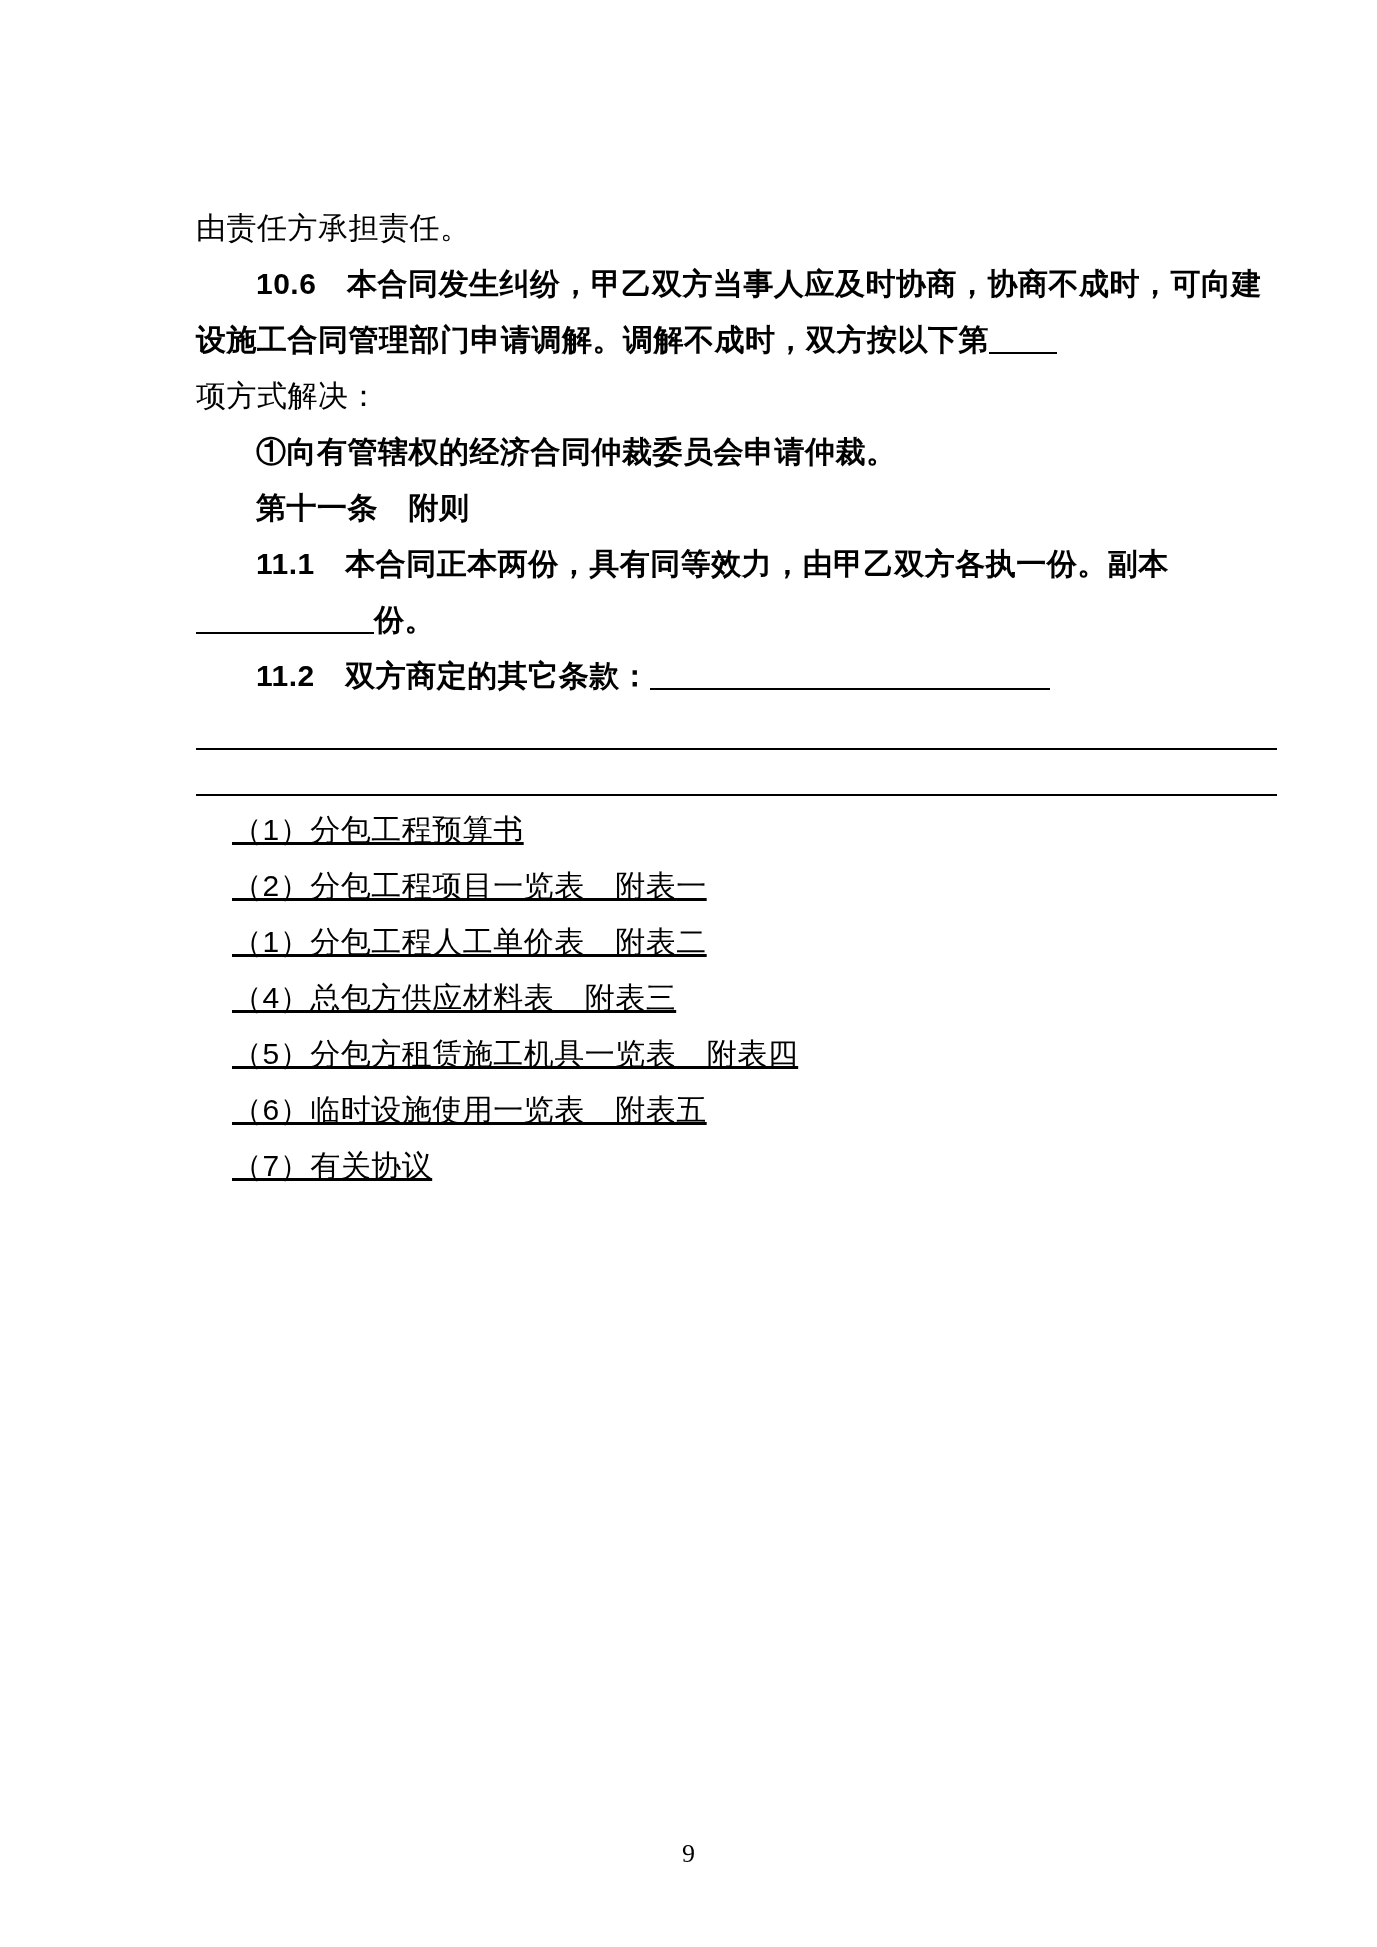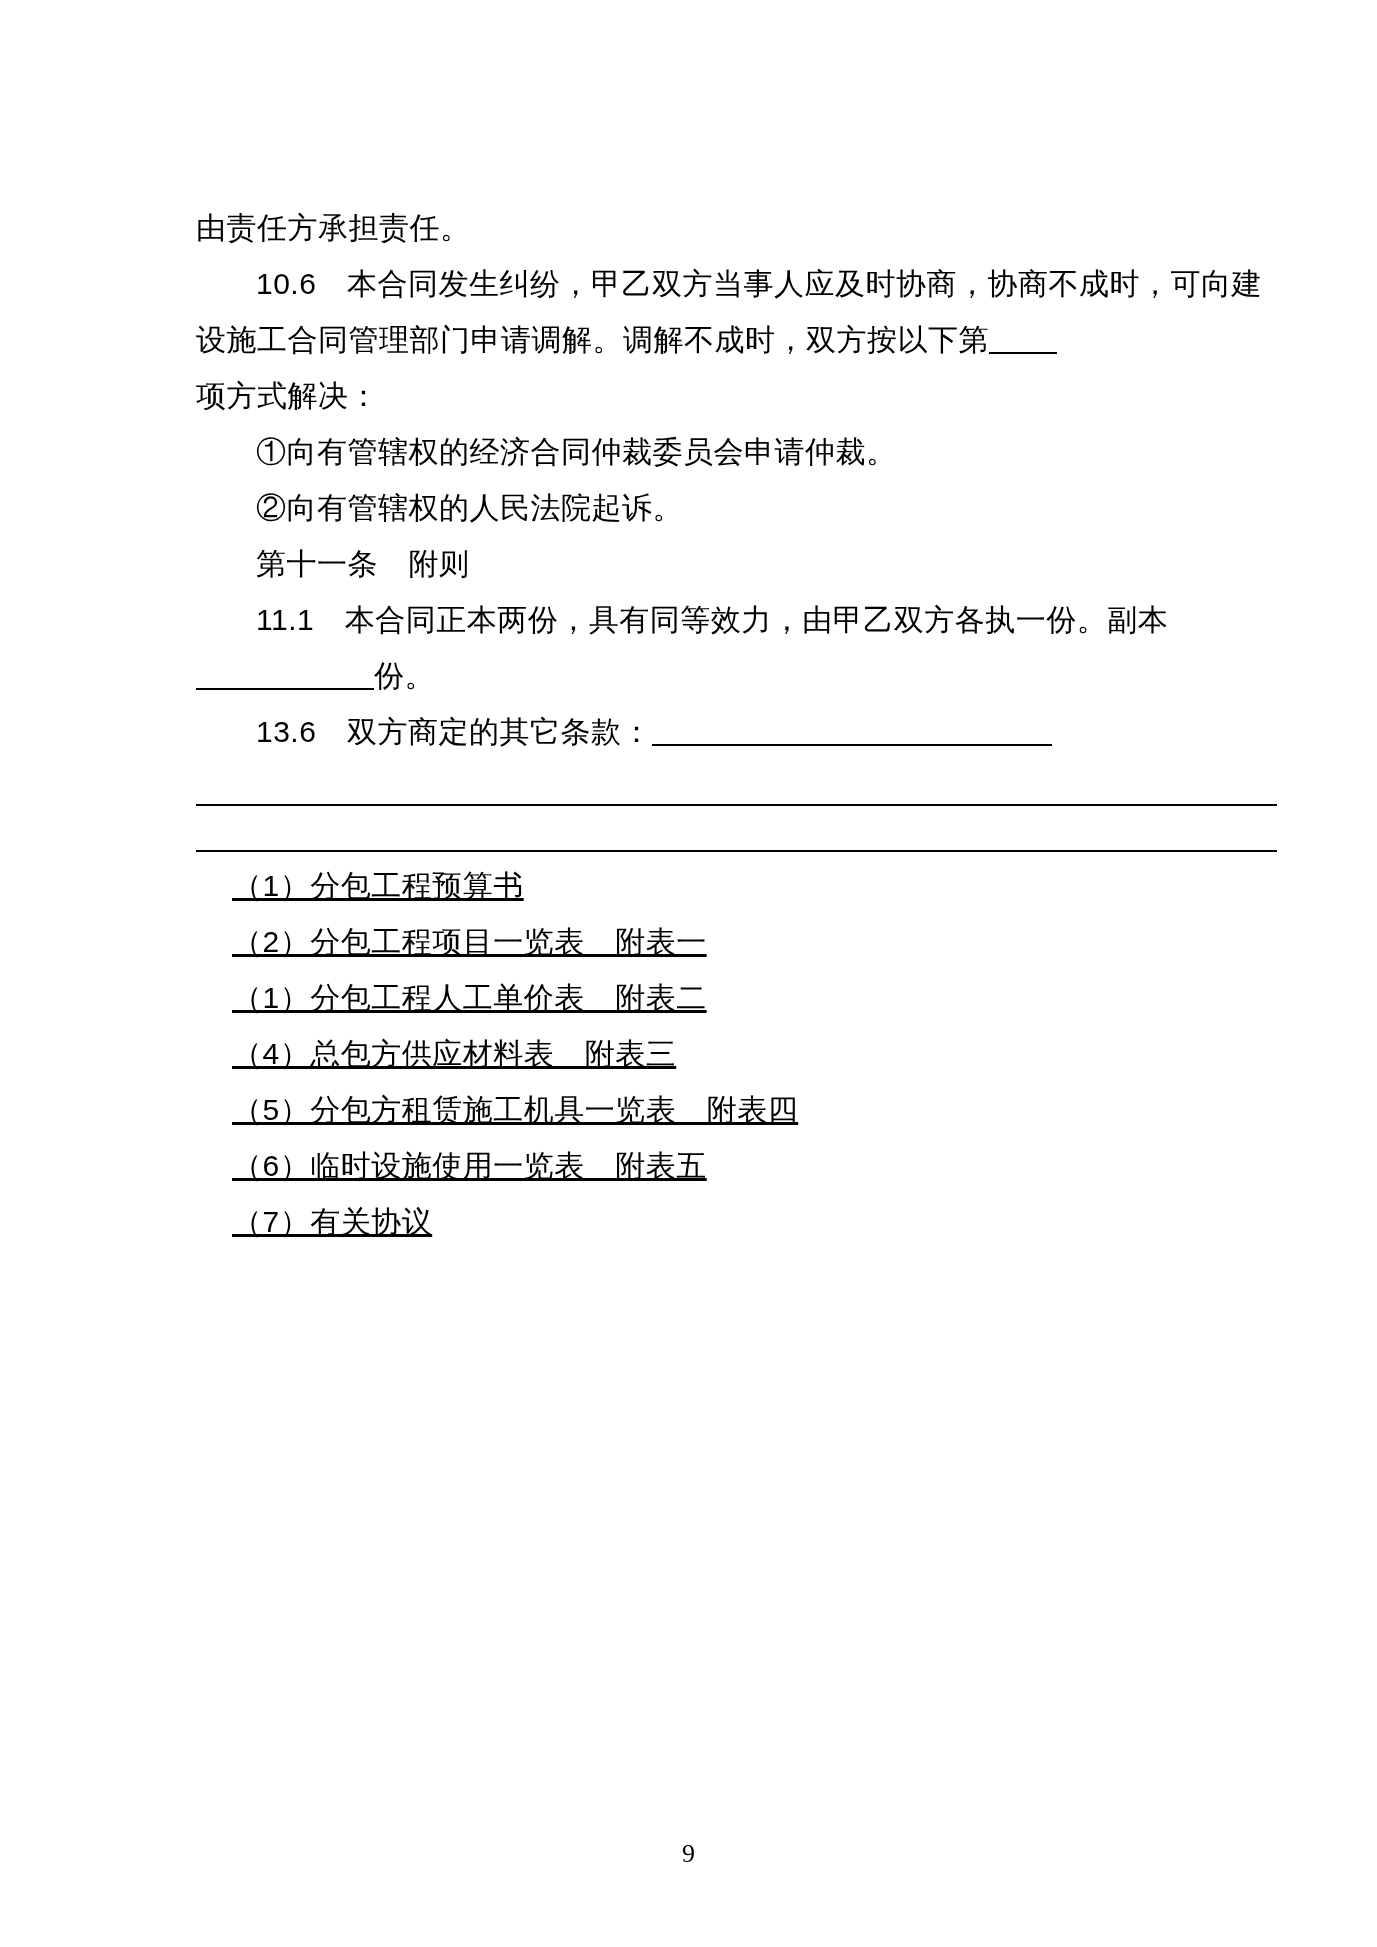--- a/index.html
+++ b/index.html
@@ -27,20 +27,21 @@
     line-height: 56px;
     letter-spacing: 0.5px;
   }
   .para {
     margin: 0;
     padding: 0;
     white-space: pre-wrap;
   }
   .indent {
     text-indent: 60px;
+    font-weight: bold;
   }
   .blank-short {
     display: inline-block;
     width: 68px;
     border-bottom: 2px solid #000;
     vertical-align: -4px;
   }
   .blank-mid {
     display: inline-block;
     width: 178px;
@@ -83,27 +84,26 @@
   <div class="doc-body">
 
     <p class="para">由责任方承担责任。</p>
 
     <p class="para indent"><span>10.6　本合同发生纠纷，甲乙双方当事人应及时协商，协商不成时，可向建设施工合同管理部门申请调解。调解不成时，双方按以下第</span><span class="blank-short"></span></p>
 
     <p class="para">项方式解决：</p>
 
     <p class="para indent">①向有管辖权的经济合同仲裁委员会申请仲裁。</p>
 
-    <p class="para indent">②向有管辖权的人民法院起诉。</p>
 
     <p class="para indent">第十一条　附则</p>
 
     <p class="para indent"><span>11.1　本合同正本两份，具有同等效力，由甲乙双方各执一份。副本</span><span class="blank-mid"></span><span>份。</span></p>
 
-    <p class="para indent"><span>13.6　双方商定的其它条款：</span><span class="blank-long"></span></p>
+    <p class="para indent"><span>11.2　双方商定的其它条款：</span><span class="blank-long"></span></p>
 
     <div class="rule-line"></div>
     <div class="rule-line"></div>
 
     <div class="gap-small"></div>
 
     <p class="para indent"></p>
 
     <p class="para indent"></p>
 

